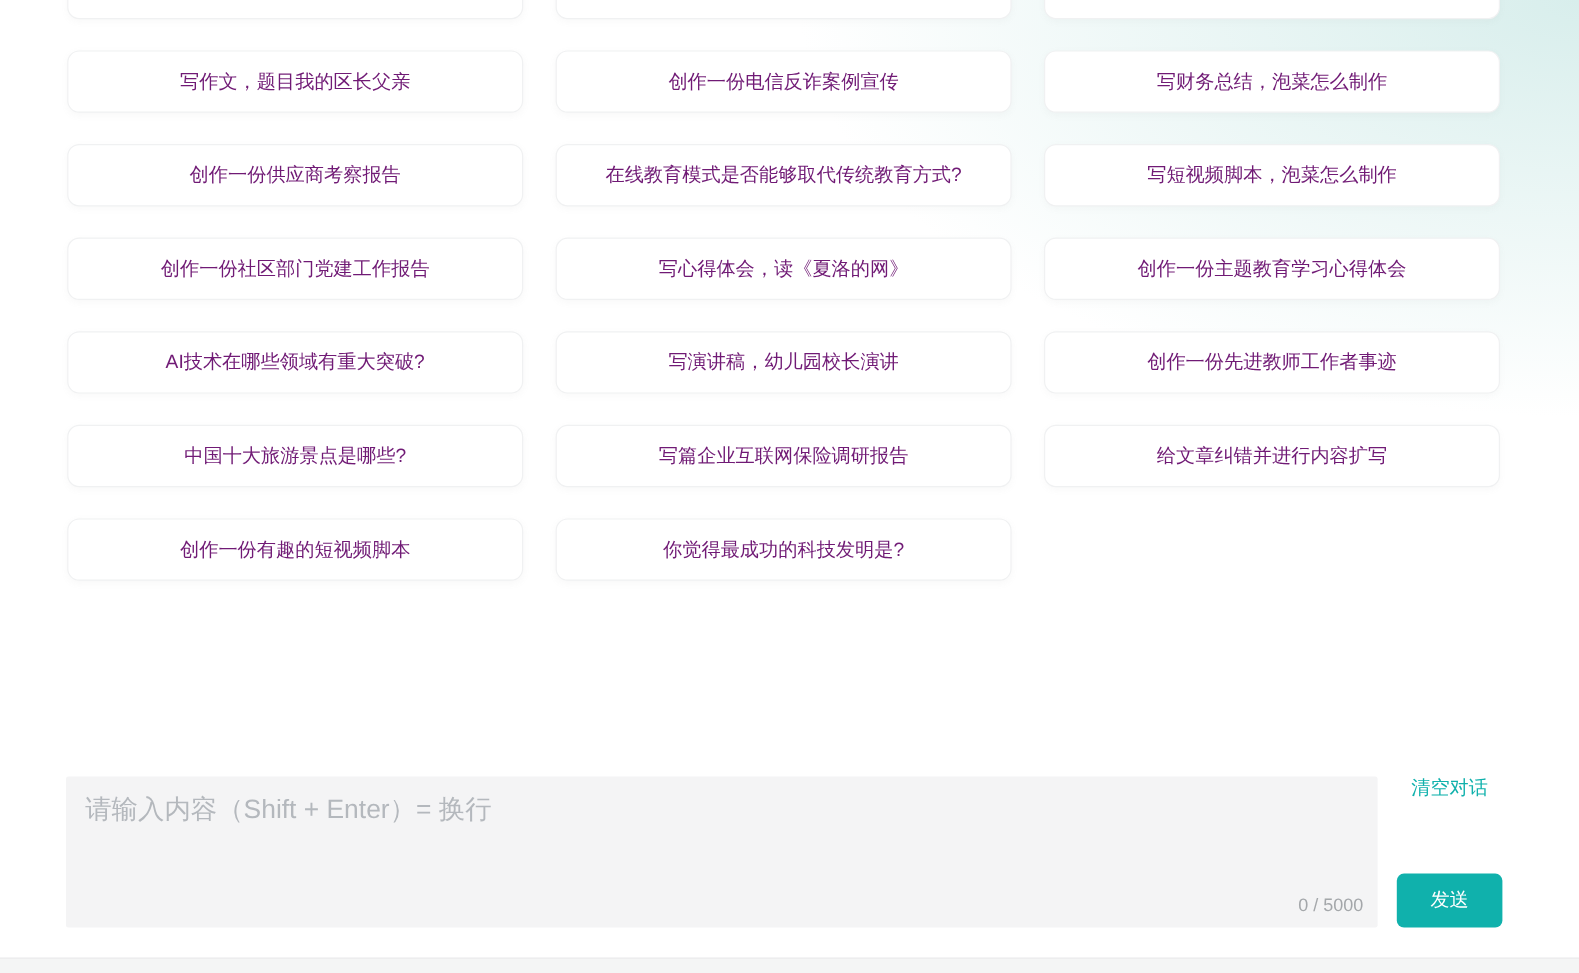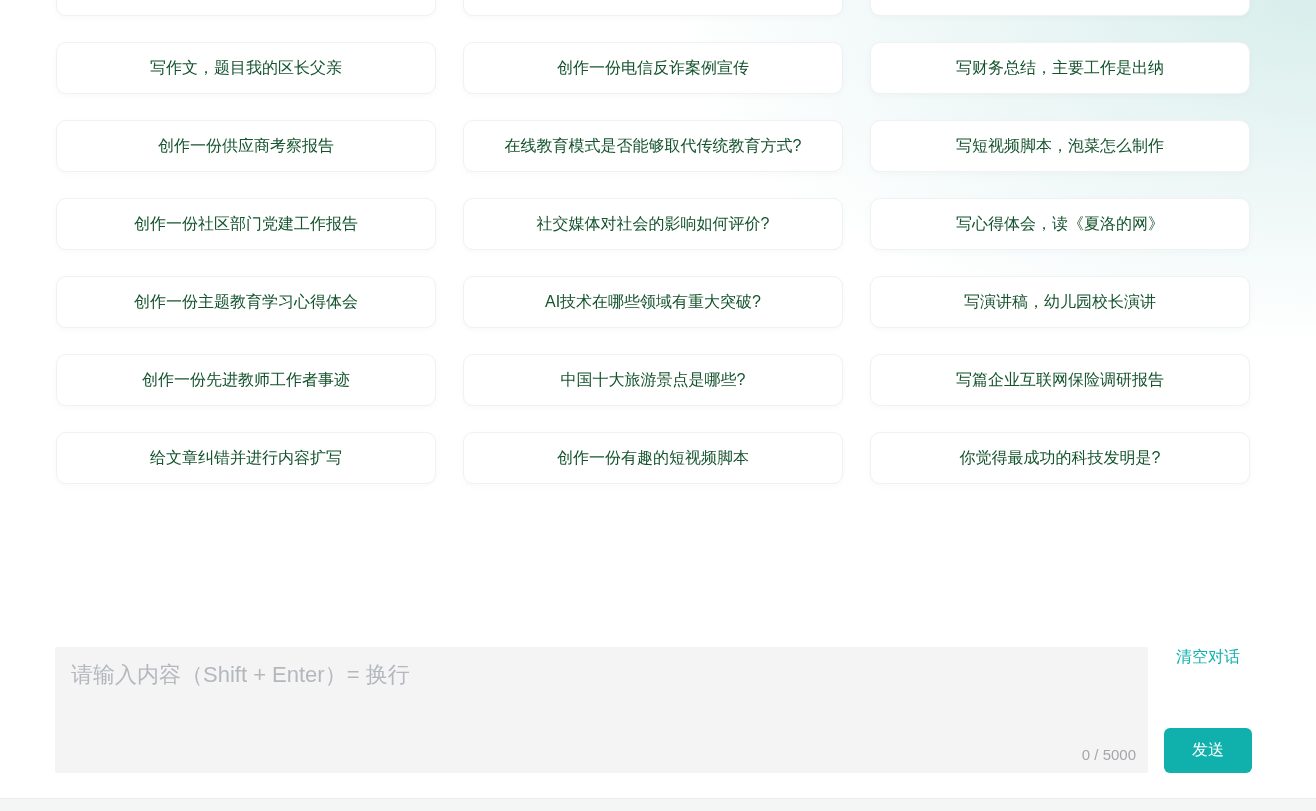--- a/index.html
+++ b/index.html
@@ -24,21 +24,21 @@
     box-sizing: border-box;
     height: 52px;
     background: #ffffff;
     border: 1px solid #f0f1f2;
     border-radius: 10px;
     box-shadow: 0 2px 5px rgba(150,160,160,0.06);
     display: flex;
     align-items: center;
     justify-content: center;
     font-size: 16px;
-    color: #14532d;
+    color: #701a75;
     cursor: pointer;
     white-space: nowrap;
     overflow: hidden;
   }
   .composer {
     position: absolute;
     top: 647px; left: 55px;
     width: 1197px; height: 126px;
     display: flex;
   }
@@ -107,26 +107,25 @@
 </head>
 <body>
 
 <div class="grid">
   <div class="card"></div>
   <div class="card"></div>
   <div class="card"></div>
 
   <div class="card">写作文，题目我的区长父亲</div>
   <div class="card">创作一份电信反诈案例宣传</div>
-  <div class="card">写财务总结，主要工作是出纳</div>
+  <div class="card">写财务总结，泡菜怎么制作</div>
   <div class="card">创作一份供应商考察报告</div>
   <div class="card">在线教育模式是否能够取代传统教育方式?</div>
   <div class="card">写短视频脚本，泡菜怎么制作</div>
   <div class="card">创作一份社区部门党建工作报告</div>
-  <div class="card">社交媒体对社会的影响如何评价?</div>
   <div class="card">写心得体会，读《夏洛的网》</div>
   <div class="card">创作一份主题教育学习心得体会</div>
   <div class="card">AI技术在哪些领域有重大突破?</div>
   <div class="card">写演讲稿，幼儿园校长演讲</div>
   <div class="card">创作一份先进教师工作者事迹</div>
   <div class="card">中国十大旅游景点是哪些?</div>
   <div class="card">写篇企业互联网保险调研报告</div>
   <div class="card">给文章纠错并进行内容扩写</div>
   <div class="card">创作一份有趣的短视频脚本</div>
   <div class="card">你觉得最成功的科技发明是?</div>

